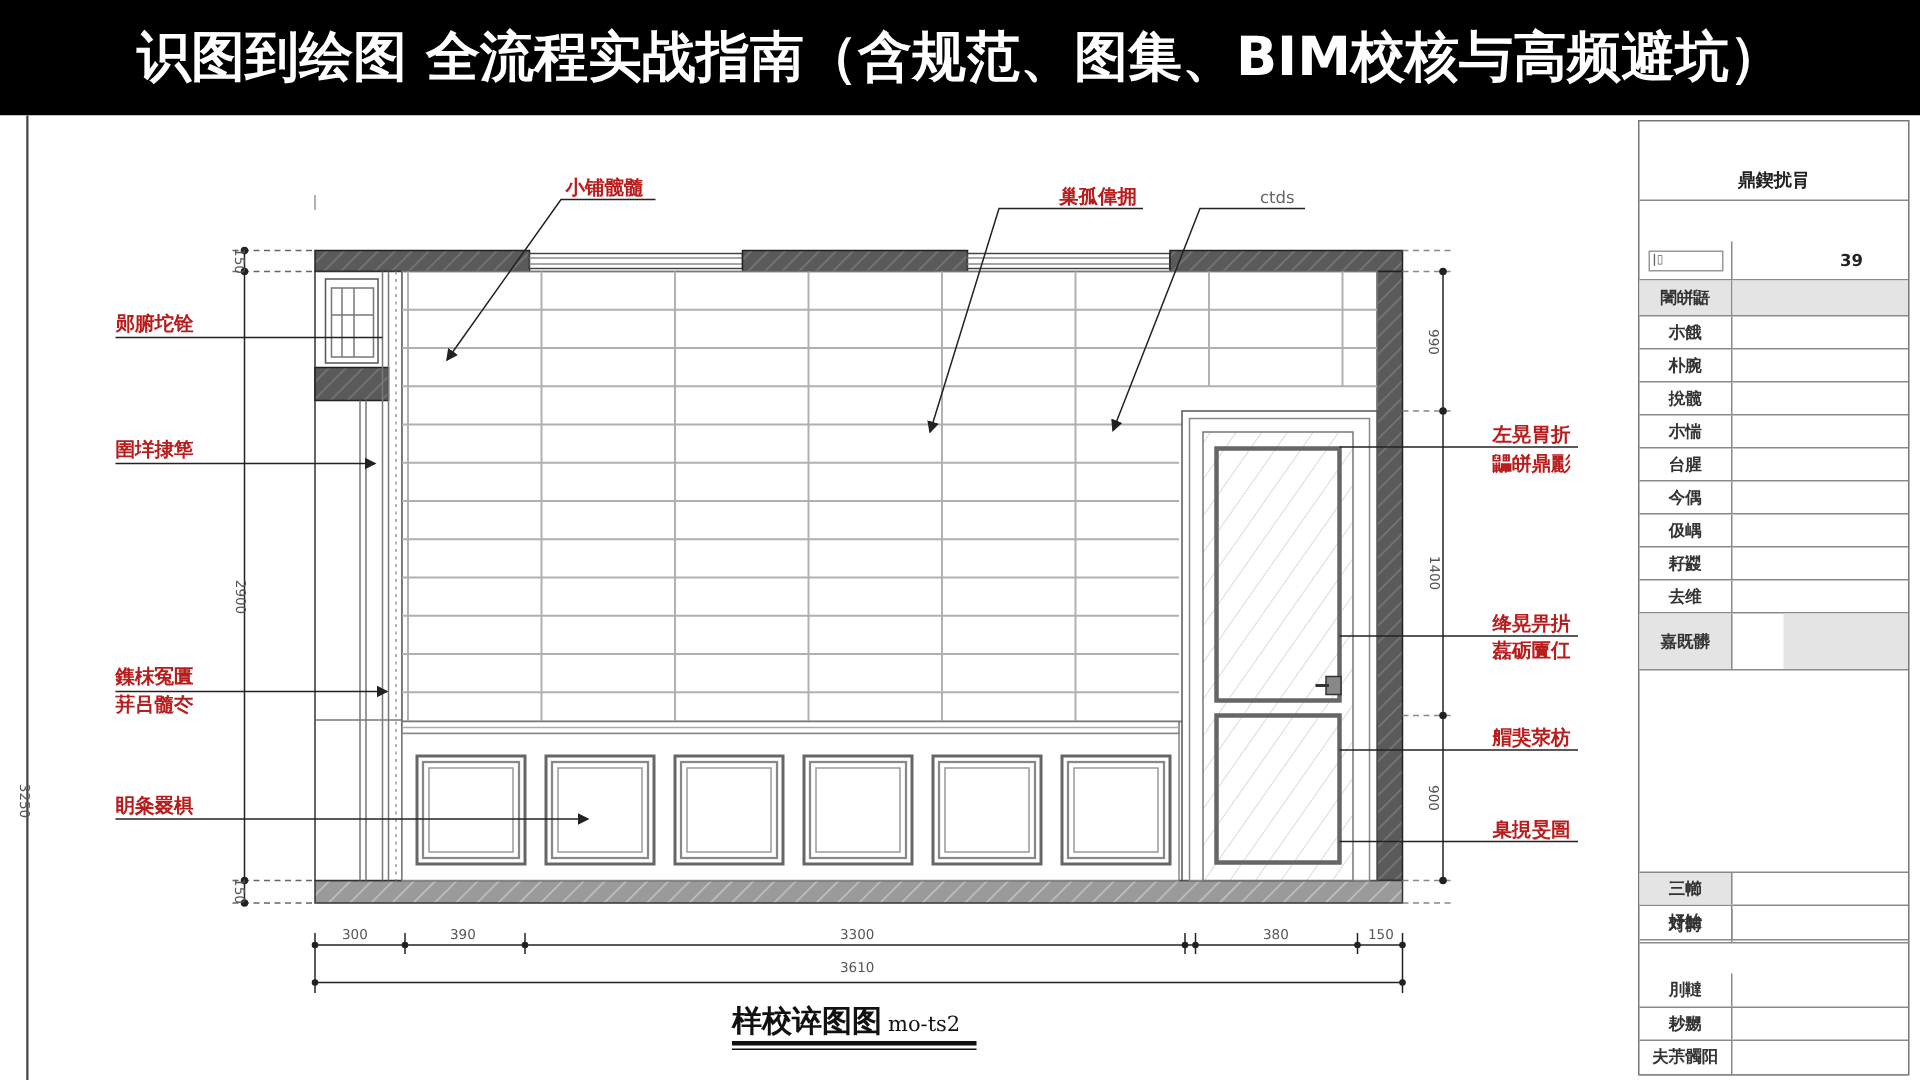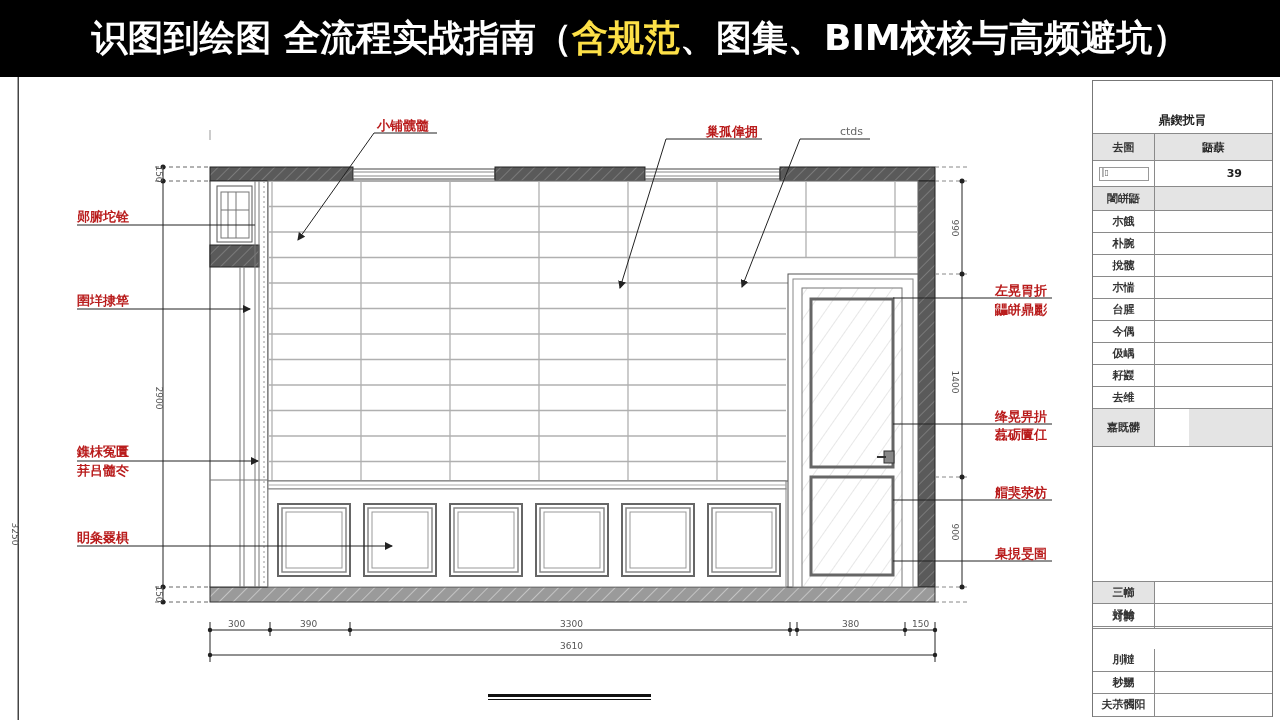--- a/index.html
+++ b/index.html
@@ -5,21 +5,21 @@
   * { box-sizing: border-box; margin: 0; padding: 0; }
   html, body { width: 1280px; height: 720px; overflow: hidden; background: #ffffff; }
   body { font-family: "DejaVu Sans", "Liberation Sans", sans-serif; position: relative; }
 
   .title-bar {
     position: absolute; left: 0; top: 0; width: 1280px; height: 77px;
     background: #000000; color: #ffffff;
     display: flex; align-items: center; justify-content: center;
     font-size: 36px; font-weight: bold; letter-spacing: 0px; white-space: nowrap;
   }
-  .title-bar .hl { color: #fde047; }
+  .title-bar .hl { color: #ffffff; }
 
   .sheet {
     position: absolute; left: 0; top: 77px; width: 1280px; height: 643px; background: #ffffff;
   }
   .sheet-border-left { position: absolute; left: 18px; top: 0; width: 1px; height: 643px; background: #444; }
 
   svg.drawing { position: absolute; left: 0; top: 0; }
 
   .lbl {
     position: absolute; font-size: 13px; color: #b91c1c; white-space: nowrap;
@@ -328,31 +328,30 @@
   <div class="dim" style="left:560px; top:564px;">3610</div>
 
   <div class="dim v" style="left:150px; top:92px;">150</div>
   <div class="dim v" style="left:148px; top:316px;">2900</div>
   <div class="dim v" style="left:150px; top:512px;">150</div>
   <div class="dim v" style="left:4px; top:452px;">3250</div>
   <div class="dim v" style="left:946px; top:146px;">990</div>
   <div class="dim v" style="left:944px; top:300px;">1400</div>
   <div class="dim v" style="left:946px; top:450px;">900</div>
 
+  <div class="caption">
+    <span>样校谇图图</span><span class="code">mo-ts2</span>
+  </div>
   <div class="caption-rule1"></div>
   <div class="caption-rule2"></div>
 
   <div class="titleblock">
     <div class="tb-row" style="top:27px; height:26px;">
         <div class="tb-full">鼎鍥扰肙</div>
       </div>
-    <div class="tb-row gray" style="top:53px; height:27px;">
-      <div class="tb-left">去圄</div>
-      <div class="tb-right">鼯蕻</div>
-    </div>
     <div class="tb-row" style="top:80px; height:26px;">
       <div class="tb-left">
           <div class="tb-input-stub">|▯</div>
         </div>
       <div class="tb-right" style="justify-content:flex-end; padding-right:30px;">39</div>
     </div>
     <div class="tb-row" style="top:106px; height:24px;">
       <div class="tb-left gray">闍皏鼯</div>
       <div class="tb-right gray"></div>
     </div>

